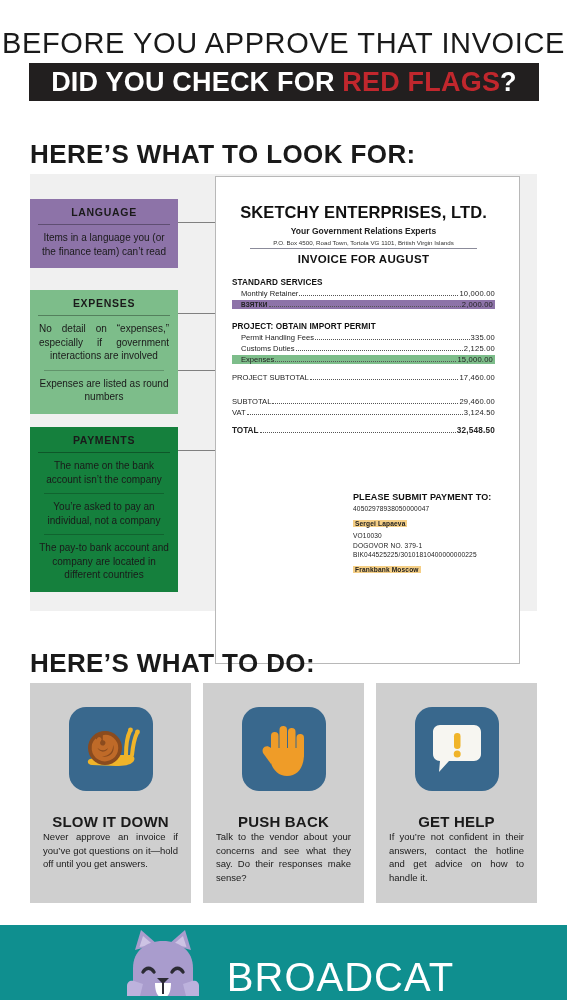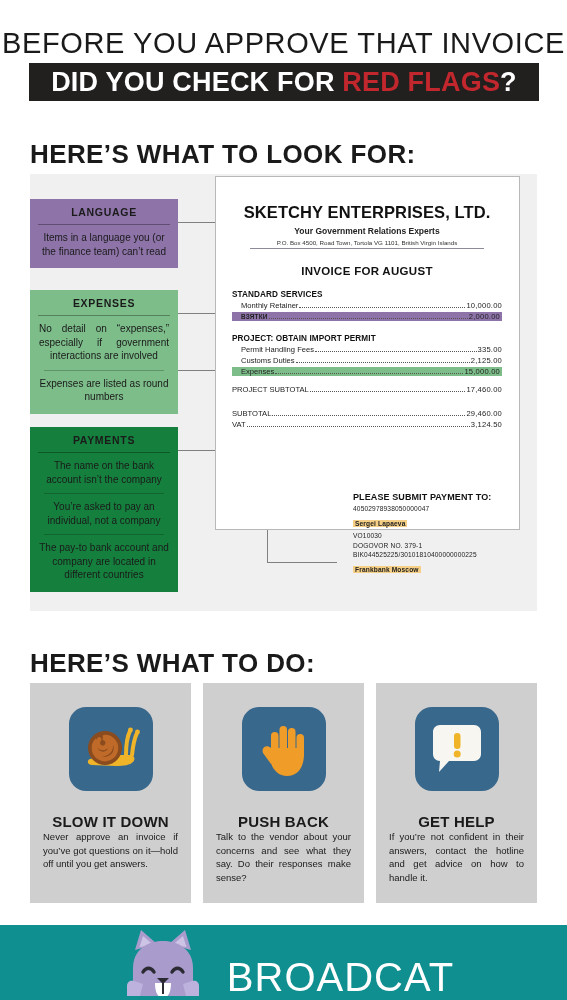--- a/index.html
+++ b/index.html
@@ -62,39 +62,39 @@
 
   #c-language { left:30px; top:199px; background:#8d73a8; }
   #c-expenses { left:30px; top:290px; background:#7dbd8a; }
   #c-payments { left:30px; top:427px; background:#15803d; }
 
   
   .conn { position:absolute; border-color:#808080; border-style:solid; border-width:0; }
 
   
   .invoice {
-    position:absolute; left:215px; top:176px; width:305px; height:354px;
+    position:absolute; left:215px; top:176px; width:305px; height:488px;
     background:#ffffff; border:1px solid #b8b8b8;
-    padding:14px 17px 0 16px;
+    padding:14px 24px 0 16px;
   }
   .inv-co {
     text-align:center; font-size:16.5px; font-weight:bold; letter-spacing:0.1px; color:#111;
     margin-top:12px;
   }
   .inv-tag {
     text-align:center; font-size:8.5px; font-weight:bold; color:#222; margin-top:4px;
   }
   .inv-addr {
     text-align:center; font-size:6.2px; color:#333; margin-top:3px;
     padding-bottom:2px;
   }
   .inv-rule { height:1px; background:#8b8b9a; margin:0 18px 0; }
   .inv-title {
     text-align:center; font-size:11.5px; font-weight:bold; letter-spacing:0.3px;
-    color:#111; margin-top:16px;
+    color:#111; margin-top:4px;
   }
 
   .grp-head { font-size:8.2px; font-weight:bold; color:#111; margin-top:13px; letter-spacing:0.1px;}
   .row {
     display:flex; align-items:baseline; font-size:7.6px; color:#222;
     margin-top:2px; padding-left:9px;
   }
   .row .nm { white-space:nowrap; }
   .row .dots {
     flex:1 1 auto; border-bottom:1px dotted #555; margin:0 1px 2px 1px; min-width:6px;
@@ -249,20 +249,25 @@
       <span class="nm">SUBTOTAL</span>
       <span class="dots"></span>
       <span class="amt">29,460.00</span>
     </div>
     <div class="row plain">
       <span class="nm">VAT</span>
       <span class="dots"></span>
       <span class="amt">3,124.50</span>
     </div>
     <div class="spacer-sm"></div>
+    <div class="row plain bold">
+      <span class="nm">TOTAL</span>
+      <span class="dots"></span>
+      <span class="amt">32,548.50</span>
+    </div>
 
     <div class="pay-block">
       <div class="pay-head">PLEASE SUBMIT PAYMENT TO:</div>
       <div class="pay-line">40502978938050000047</div>
       <div><span class="pay-line hl">Sergei Lapaeva</span></div>
       <div class="pay-line">VO10030</div>
       <div class="pay-line">DOGOVOR NO. 379-1</div>
       <div class="pay-line">BIK044525225/30101810400000000225</div>
       <div><span class="pay-line hl">Frankbank Moscow</span></div>
     </div>

